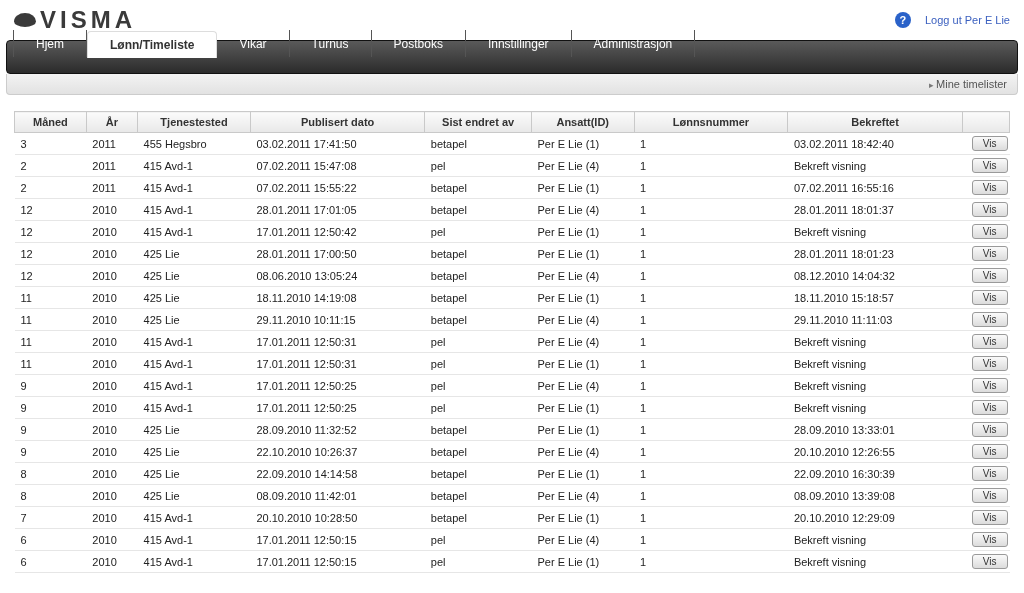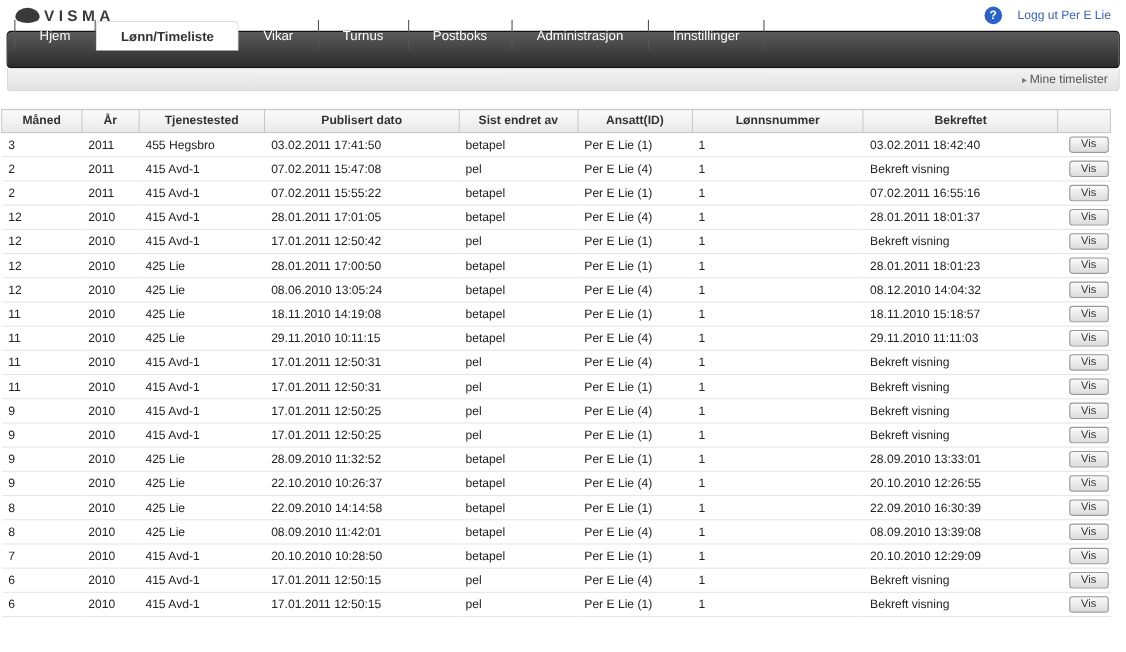--- a/index.html
+++ b/index.html
@@ -11,21 +11,21 @@
     color: #333;
   }
   .header {
     display: flex;
     align-items: center;
     justify-content: space-between;
     padding: 6px 14px 2px 14px;
   }
   .logo {
     font-family: "Arial Black", Arial, sans-serif;
-    font-size: 14px;
+    font-size: 24px;
     font-weight: 900;
     letter-spacing: 4px;
     color: #3a3a3a;
     display: flex;
     align-items: center;
     gap: 4px;
   }
   .logo-mark {
     width: 22px; height: 14px;
     background: #3a3a3a;
@@ -86,21 +86,21 @@
     border-top: none;
     border-radius: 0 0 4px 4px;
     margin: 0 6px;
     padding: 4px 10px;
     font-size: 11px;
     color: #555;
     text-align: right;
   }
   .subnav .crumb::before { content: "▸ "; color: #777; font-size: 9px; }
 
-  .content { padding: 16px 14px 6px 1px; }
+  .content { padding: 16px 14px 6px 14px; }
 
   table.grid {
     width: 100%;
     border-collapse: collapse;
   }
   table.grid th {
     background: linear-gradient(#fbfbfb, #e8e8e8);
     border: 1px solid #c9c9c9;
     font-weight: bold;
     font-size: 11px;
@@ -152,22 +152,22 @@
     <span class="logout-link">Logg ut Per E Lie</span>
   </div>
 </div>
 
 <div class="nav" id="nav">
     <div class="nav-item">Hjem</div>
     <div class="nav-item active">Lønn/Timeliste</div>
     <div class="nav-item">Vikar</div>
     <div class="nav-item">Turnus</div>
     <div class="nav-item">Postboks</div>
+    <div class="nav-item">Innstillinger</div>
     <div class="nav-item">Administrasjon</div>
-    <div class="nav-item">Innstillinger</div>
   </div>
 
 <div class="subnav">
   <span class="crumb">Mine timelister</span>
 </div>
 
 <div class="content">
   <table class="grid">
     <thead>
       <tr>

